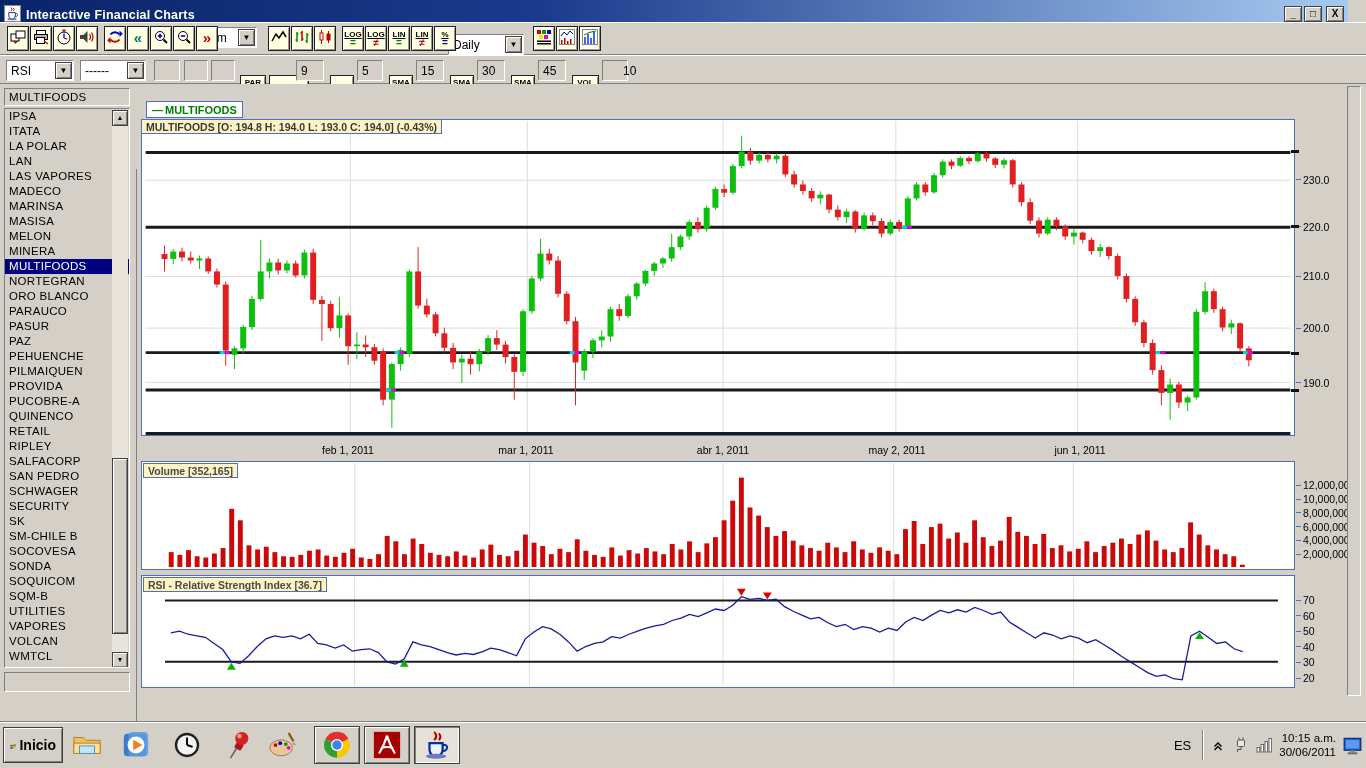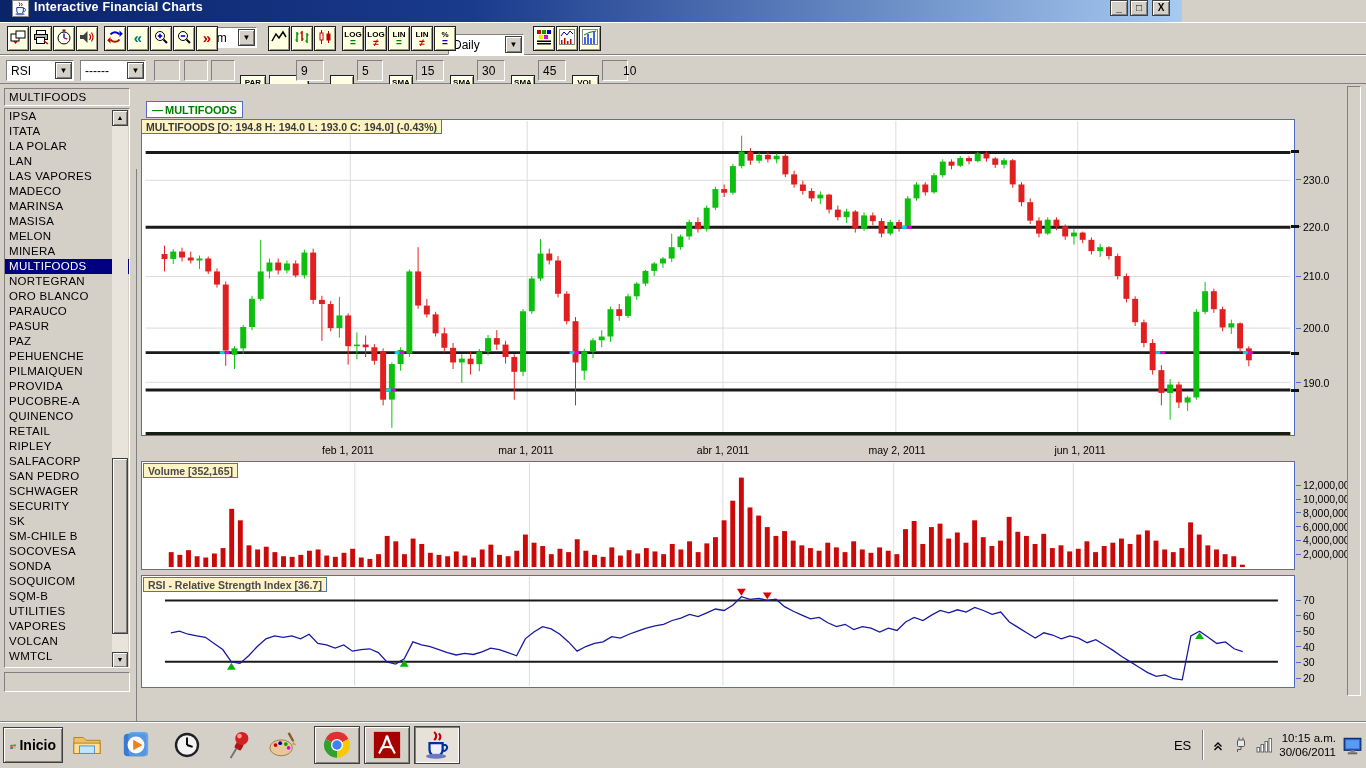--- a/index.html
+++ b/index.html
@@ -1,42 +1,42 @@
 <!DOCTYPE html>
 <html><head>
 <meta charset="utf-8">
 <style>
   html,body{margin:0;padding:0;background:#000;}
   *{box-sizing:border-box;font-family:"Liberation Sans",sans-serif;}
   #screen{position:relative;width:1366px;height:768px;background:#d4d0c8;overflow:hidden;}
 
   
-  .titlebar{position:absolute;left:0;top:0;width:1182px;height:22px;
+  .titlebar{position:absolute;left:0;top:0;width:1348px;height:22px;
     background:linear-gradient(to right,#0a246a,#1a3a8c 40%,#a6caf0);
-    display:flex;align-items:flex-start;padding:0 12px;}
+    display:flex;align-items:flex-end;padding:0 4px;}
   .titlebar .ticon{width:17px;height:17px;margin-right:5px;background:#fff;border:1px solid #888;display:flex;align-items:center;justify-content:center;}
   .titlebar .ttext{color:#fff;font-weight:bold;font-size:12.5px;letter-spacing:.2px;}
   .winctl{margin-left:auto;display:flex;gap:2px;}
   .winbtn{width:18px;height:16px;background:#d4d0c8;border:1px solid #404040;
     box-shadow:inset 1px 1px 0 #fff,inset -1px -1px 0 #808080;
     font-size:10px;font-weight:bold;line-height:12px;text-align:center;padding:0;color:#000;}
   .winbtn.close{margin-left:2px;}
 
   
   .toolbar1{position:absolute;left:0;top:22px;width:1366px;height:33px;background:#d4d0c8;
     border-bottom:1px solid #808080;box-shadow:inset 0 1px 0 #fff;}
   .toolbar2{position:absolute;left:0;top:55px;width:1366px;height:29px;background:#d4d0c8;
     border-bottom:1px solid #808080;box-shadow:inset 0 1px 0 #fff;}
   .tbtn{position:absolute;top:4px;width:22px;height:25px;background:#ffffe1;border:1px solid #202020;
     box-shadow:inset 1px 1px 0 #fff,inset -1px -1px 0 #9a9a86;
     display:flex;align-items:center;justify-content:center;padding:1px;}
   .tbtn svg{width:16px;height:16px;}
   .tbtn .glyphtxt{font-weight:bold;font-size:15px;line-height:14px;}
   .scalebtn{flex-direction:column;line-height:9px;}
-  .scalebtn .t{font-size:8px;font-weight:bold;color:#000;}
+  .scalebtn .t{font-size:8px;font-weight:bold;color:#000;text-decoration:underline;}
   .scalebtn .s{font-size:10px;font-weight:bold;line-height:8px;}
   .sym-green{color:#008000}.sym-red{color:#c00000}.sym-blue{color:#0000c0}
   .select{position:absolute;height:21px;background:#fff;border-top:1px solid #808080;border-left:1px solid #808080;
     border-right:1px solid #fff;border-bottom:1px solid #fff;display:flex;align-items:center;font-size:12px;}
   .select .val{flex:1;padding:0 4px;color:#000;}
   .select .arrow{width:17px;height:17px;margin:1px;background:#d4d0c8;border:1px solid #404040;
     box-shadow:inset 1px 1px 0 #fff,inset -1px -1px 0 #808080;font-size:8px;line-height:15px;text-align:center;color:#000;}
   .field{position:absolute;top:5px;height:21px;background:#d4d0c8;border-top:1px solid #808080;border-left:1px solid #808080;
     border-right:1px solid #fff;border-bottom:1px solid #fff;font-size:12px;color:#000;display:flex;align-items:center;padding-left:4px;}
   .ibtn{position:absolute;top:4px;height:24px;background:#ffffe1;border:1px solid #202020;

